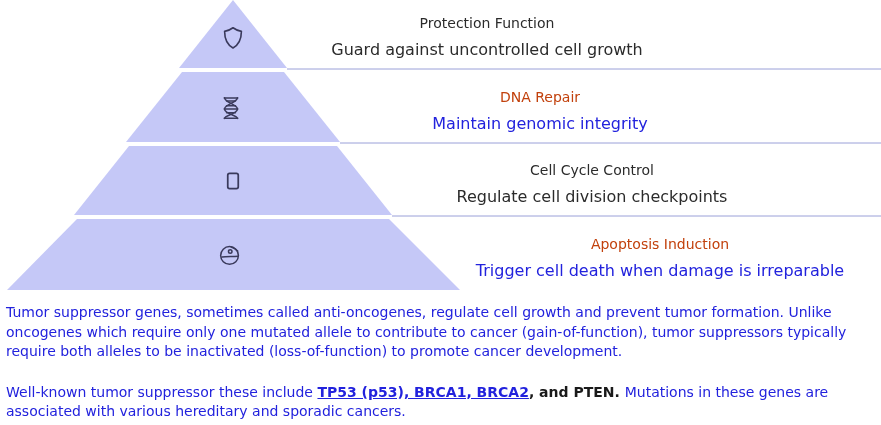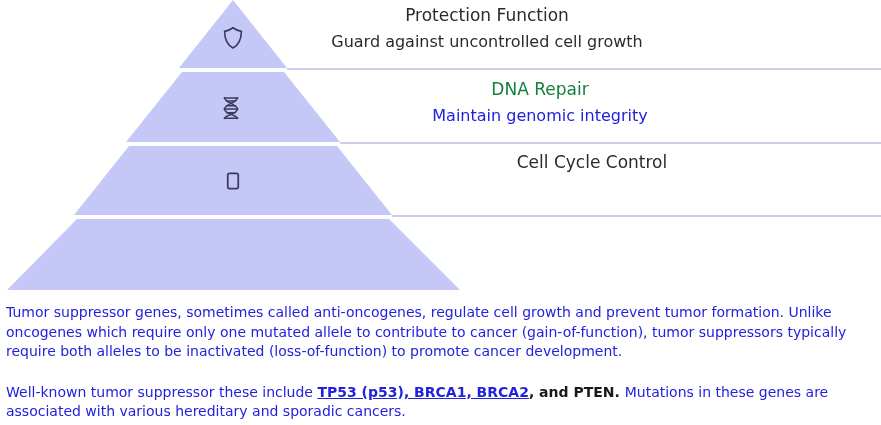--- a/index.html
+++ b/index.html
@@ -48,36 +48,37 @@
     height: 28px;
     color: #3a3a5c;
   }
   .row-icon svg { display: block; width: 28px; height: 28px; }
 
   .row-text {
     position: absolute;
     text-align: center;
   }
   .row-title {
-    font-size: 17px;
+    font-size: 14px;
     line-height: 18px;
     font-weight: 400;
     white-space: nowrap;
+    margin-top: 8px;
   }
   .row-sub {
     font-size: 16px;
     line-height: 15px;
     font-weight: 400;
     white-space: nowrap;
     margin-top: 10px;
   }
 
   .tone-dark .row-title { color: #2b2b2b; }
   .tone-dark .row-sub   { color: #2b2b2b; }
-  .tone-blue .row-title { color: #15803d; }
+  .tone-blue .row-title { color: #c2410c; }
   .tone-blue .row-sub   { color: #2222dd; }
 
   
   #body-copy {
     position: absolute;
     left: 6px;
     top: 303px;
     width: 869px;
   }
   .para {
@@ -149,23 +150,38 @@
   </div>
 
   <div class="pyr-row tone-dark" style="top:146px;height:69px;">
     <span class="row-icon" style="left:219px;top:21px;">
       <svg viewBox="0 0 24 24" fill="none" stroke="currentColor" stroke-width="1.5" stroke-linecap="round" stroke-linejoin="round">
         <rect x="7.5" y="5.5" width="9" height="13" rx="1.6"></rect>
       </svg>
     </span>
     <div class="row-text" style="left:392px;top:7px;width:400px;">
       <div class="row-title">Cell Cycle Control</div>
+      <div class="row-sub">Regulate cell division checkpoints</div>
     </div>
   </div>
 
+  <div class="pyr-row tone-blue" style="top:219px;height:71px;">
+    <span class="row-icon" style="left:216px;top:22px;">
+      <svg viewBox="0 0 24 24" fill="none" stroke="currentColor" stroke-width="1.3" stroke-linecap="round" stroke-linejoin="round">
+        <circle cx="11.6" cy="12.4" r="7.6"></circle>
+        <path d="M13.0 5.2 C15.6 6.0 17.4 7.4 18.6 8.6"></path>
+        <circle cx="12.2" cy="8.9" r="1.5"></circle>
+        <path d="M5.2 13.8 C8.6 13.4 14.6 13.4 18.6 13.1"></path>
+      </svg>
+    </span>
+    <div class="row-text" style="left:460px;top:8px;width:400px;">
+      <div class="row-title">Apoptosis Induction</div>
+      <div class="row-sub">Trigger cell death when damage is irreparable</div>
+    </div>
+  </div>
 
 </div>
 
 <div id="body-copy">
 
   <p class="para">Tumor suppressor genes, sometimes called anti-oncogenes, regulate cell growth and prevent tumor formation. Unlike oncogenes which require only one mutated allele to contribute to cancer (gain-of-function), tumor suppressors typically require both alleles to be inactivated (loss-of-function) to promote cancer development.</p>
 
   <div class="para-gap"></div>
 
   <p class="para"><span>Well-known tumor suppressor these include </span><span class="hl-gene">TP53 (p53), BRCA1, BRCA2</span><span class="plain-dark">, and PTEN. </span><span>Mutations in these genes are associated with various hereditary and sporadic cancers.</span></p>

